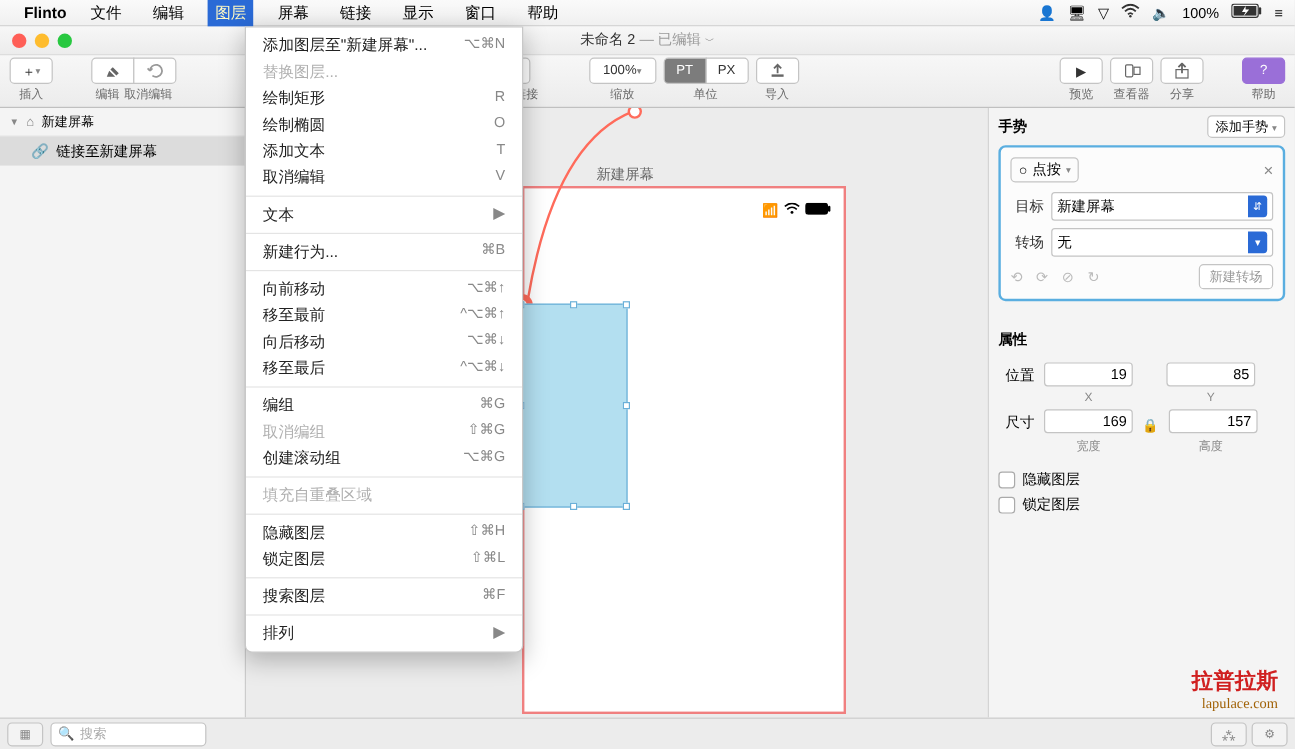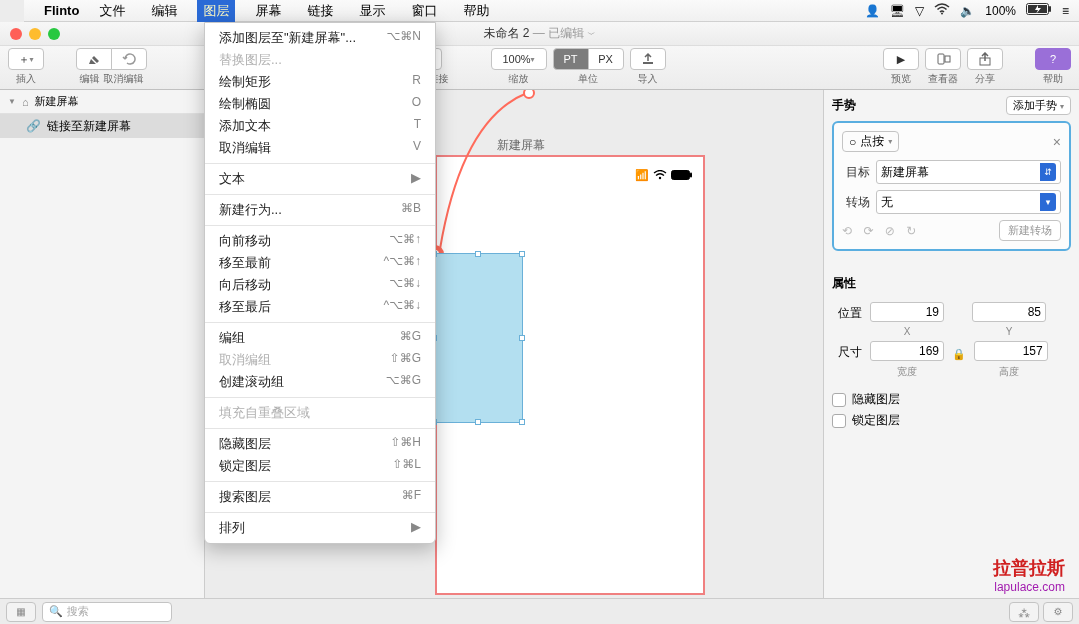--- a/index.html
+++ b/index.html
@@ -1,19 +1,19 @@
 <!DOCTYPE html>
 <html><head>
 <meta charset="utf-8">
 <style>
 * { margin: 0; padding: 0; box-sizing: border-box; font-family: -apple-system, "Helvetica Neue", Arial, sans-serif; }
 body { width: 1079px; height: 624px; background: #ececec; overflow: hidden; position: relative; }
 
 
-.menubar { height: 22px; background: linear-gradient(#fafafa,#f0f0f0); display: flex; align-items: center; font-size: 13px; padding: 0 10px; border-bottom: 1px solid #d0d0d0; margin-left: 24px; }
+.menubar { height: 22px; background: linear-gradient(#fafafa,#f0f0f0); display: flex; align-items: center; font-size: 13px; padding: 0 10px; border-bottom: 1px solid #d0d0d0; }
 .menubar .apple { margin-right: 10px; }
 .menubar .app { font-weight: 600; margin-right: 14px; }
 .menubar .mitem { margin-right: 14px; padding: 14px 6px; }
 .menubar .mitem.active { background: #2a6ad6; color: #fef9c3; border-radius: 3px; }
 .menubar .right { margin-left: auto; display: flex; align-items: center; gap: 10px; font-size: 12px; }
 .menubar .right svg, .menubar .right span.ic { display: inline-block; }
 
 
 .titlebar { height: 24px; background: linear-gradient(#f7f7f7,#ececec); display: flex; align-items: center; position: relative; border-bottom: 1px solid #ddd; }
 .traffic { display: flex; gap: 7px; margin-left: 10px; }
@@ -89,21 +89,21 @@
 .dropdown .mi .arr { color:#888;}
 
 
 .footer { position:absolute; bottom:0; left:0; right:0; height:26px; background:#ececec; border-top:1px solid #ccc; display:flex; align-items:center; padding:0 6px; gap:6px;}
 .footer .fbtn { width:30px; height:20px; border:1px solid #c4c4c4; border-radius:4px; background:#f3f3f3; display:flex; align-items:center; justify-content:center; color:#888; font-size:10px;}
 .footer .search { flex:0 0 130px; height:20px; border:1px solid #c4c4c4; border-radius:4px; background:#fff; font-size:11px; padding:0 6px; color:#aaa; display:flex; align-items:center; gap:4px;}
 .footer .wand { margin-left:auto; display:flex; gap:4px;}
 
 .watermark { position:absolute; right:14px; bottom:30px; text-align:right;}
 .watermark .cn { color:#d02020; font-weight:700; font-size:18px; font-family: "STKaiti","KaiTi",serif;}
-.watermark .en { color:#a21caf; font-size:12px;}
+.watermark .en { color:#a16207; font-size:12px;font-family:Liberation Serif, serif;}
 
 .lock { color:#888; font-size:11px;}
 .tri { font-size:8px; color:#888;}
 </style>
 </head>
 <body>
 
 <div class="menubar">
   <span class="apple"></span>
   <span class="app">Flinto</span>

